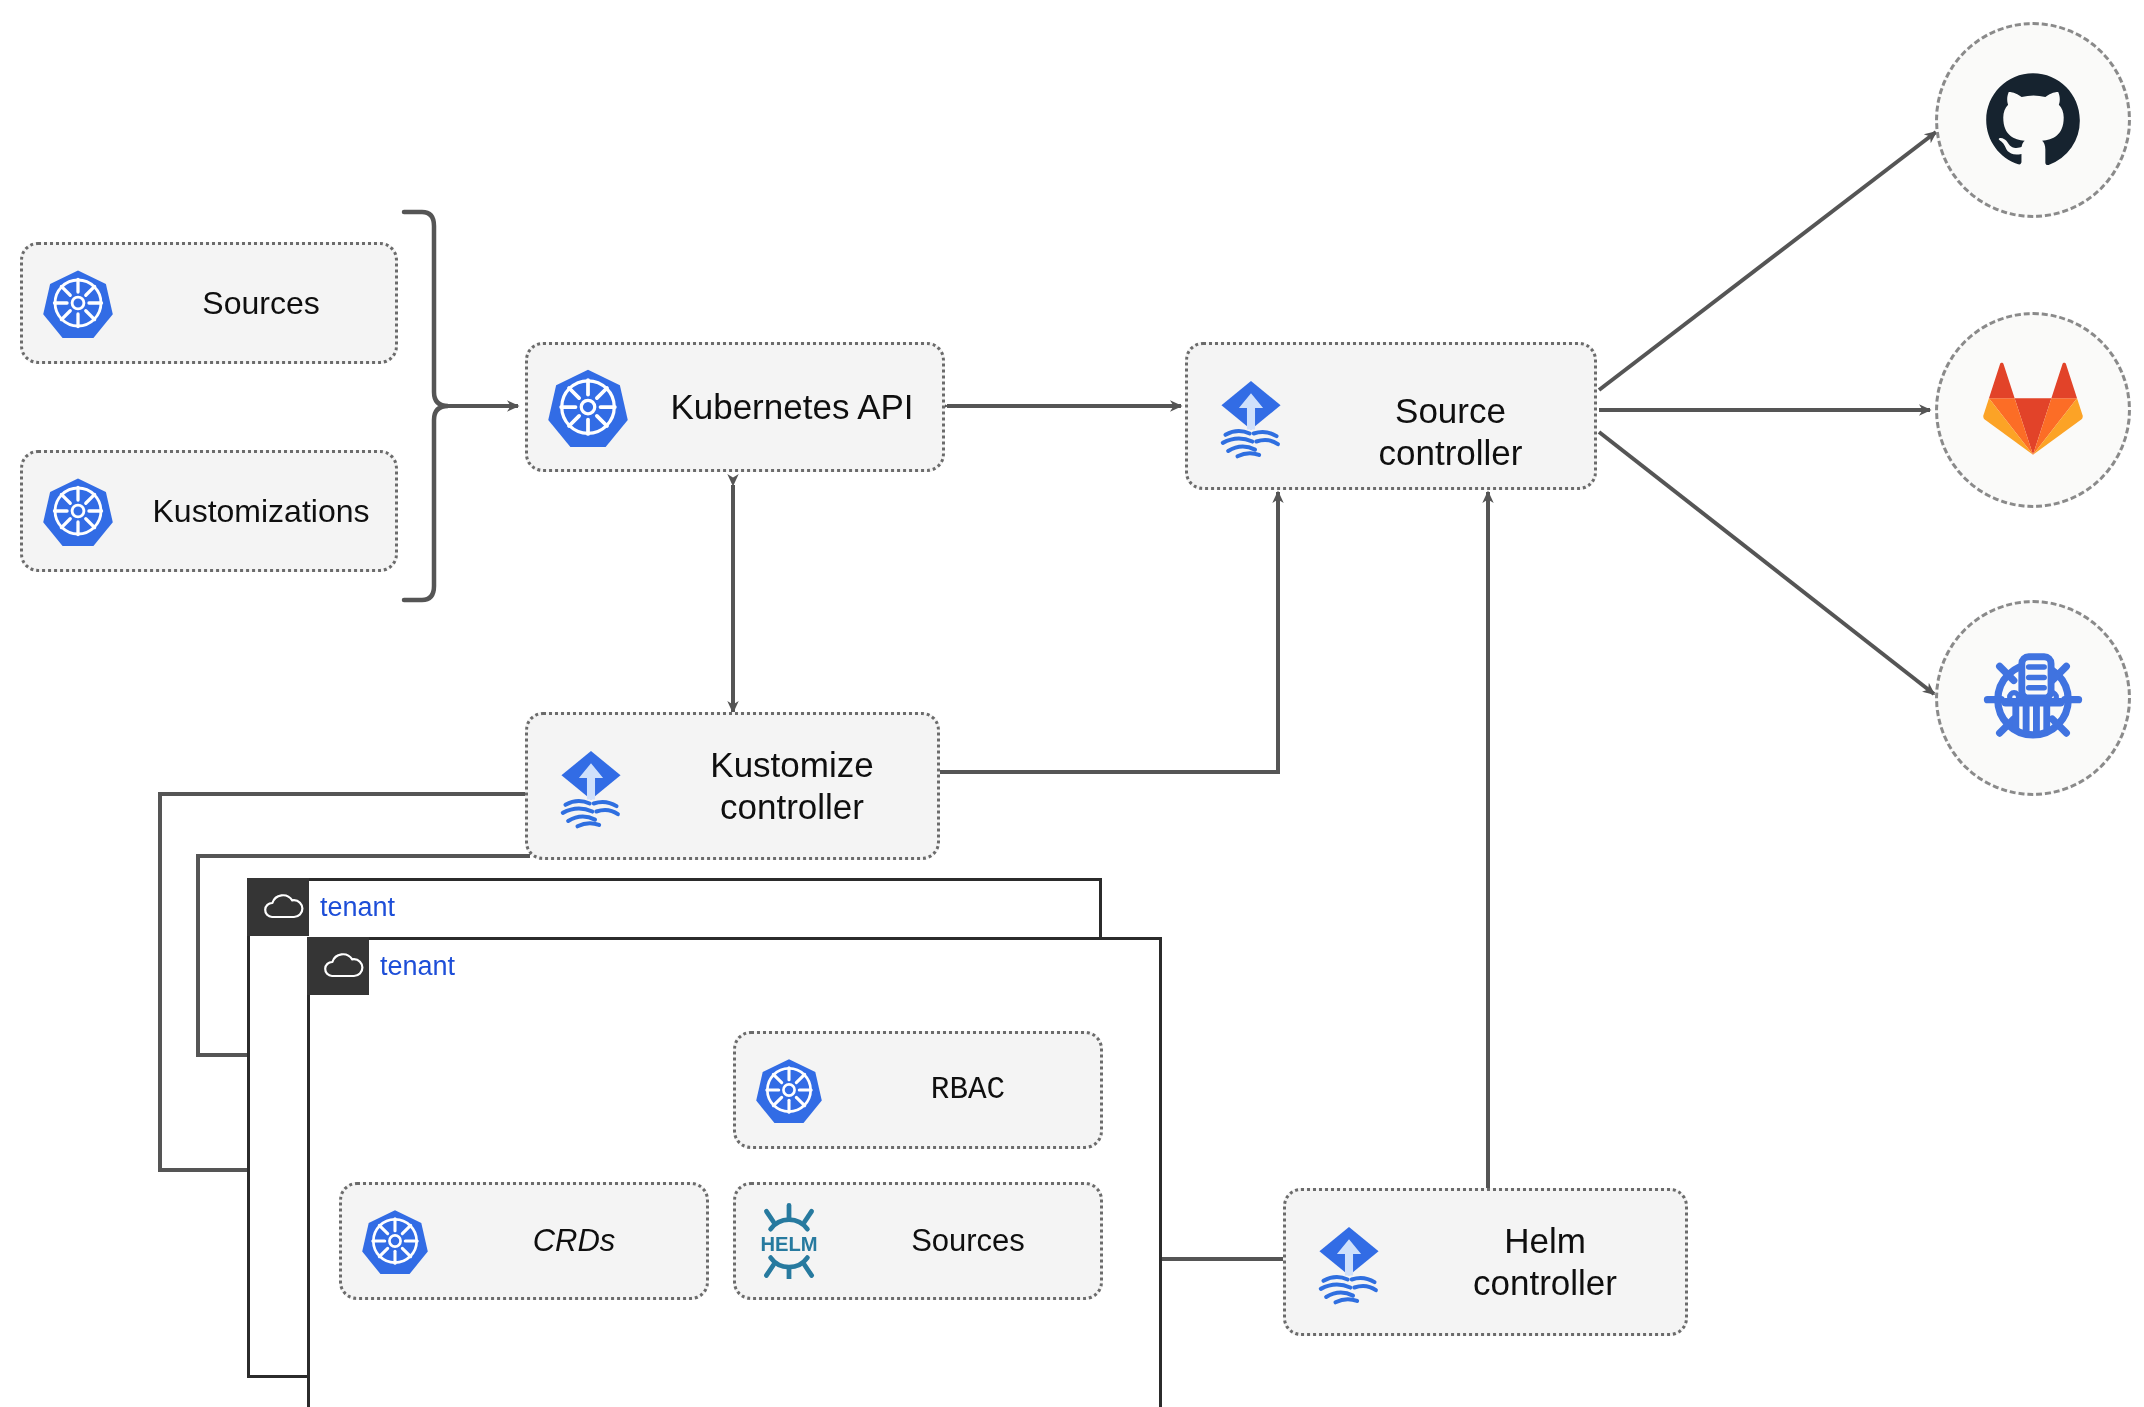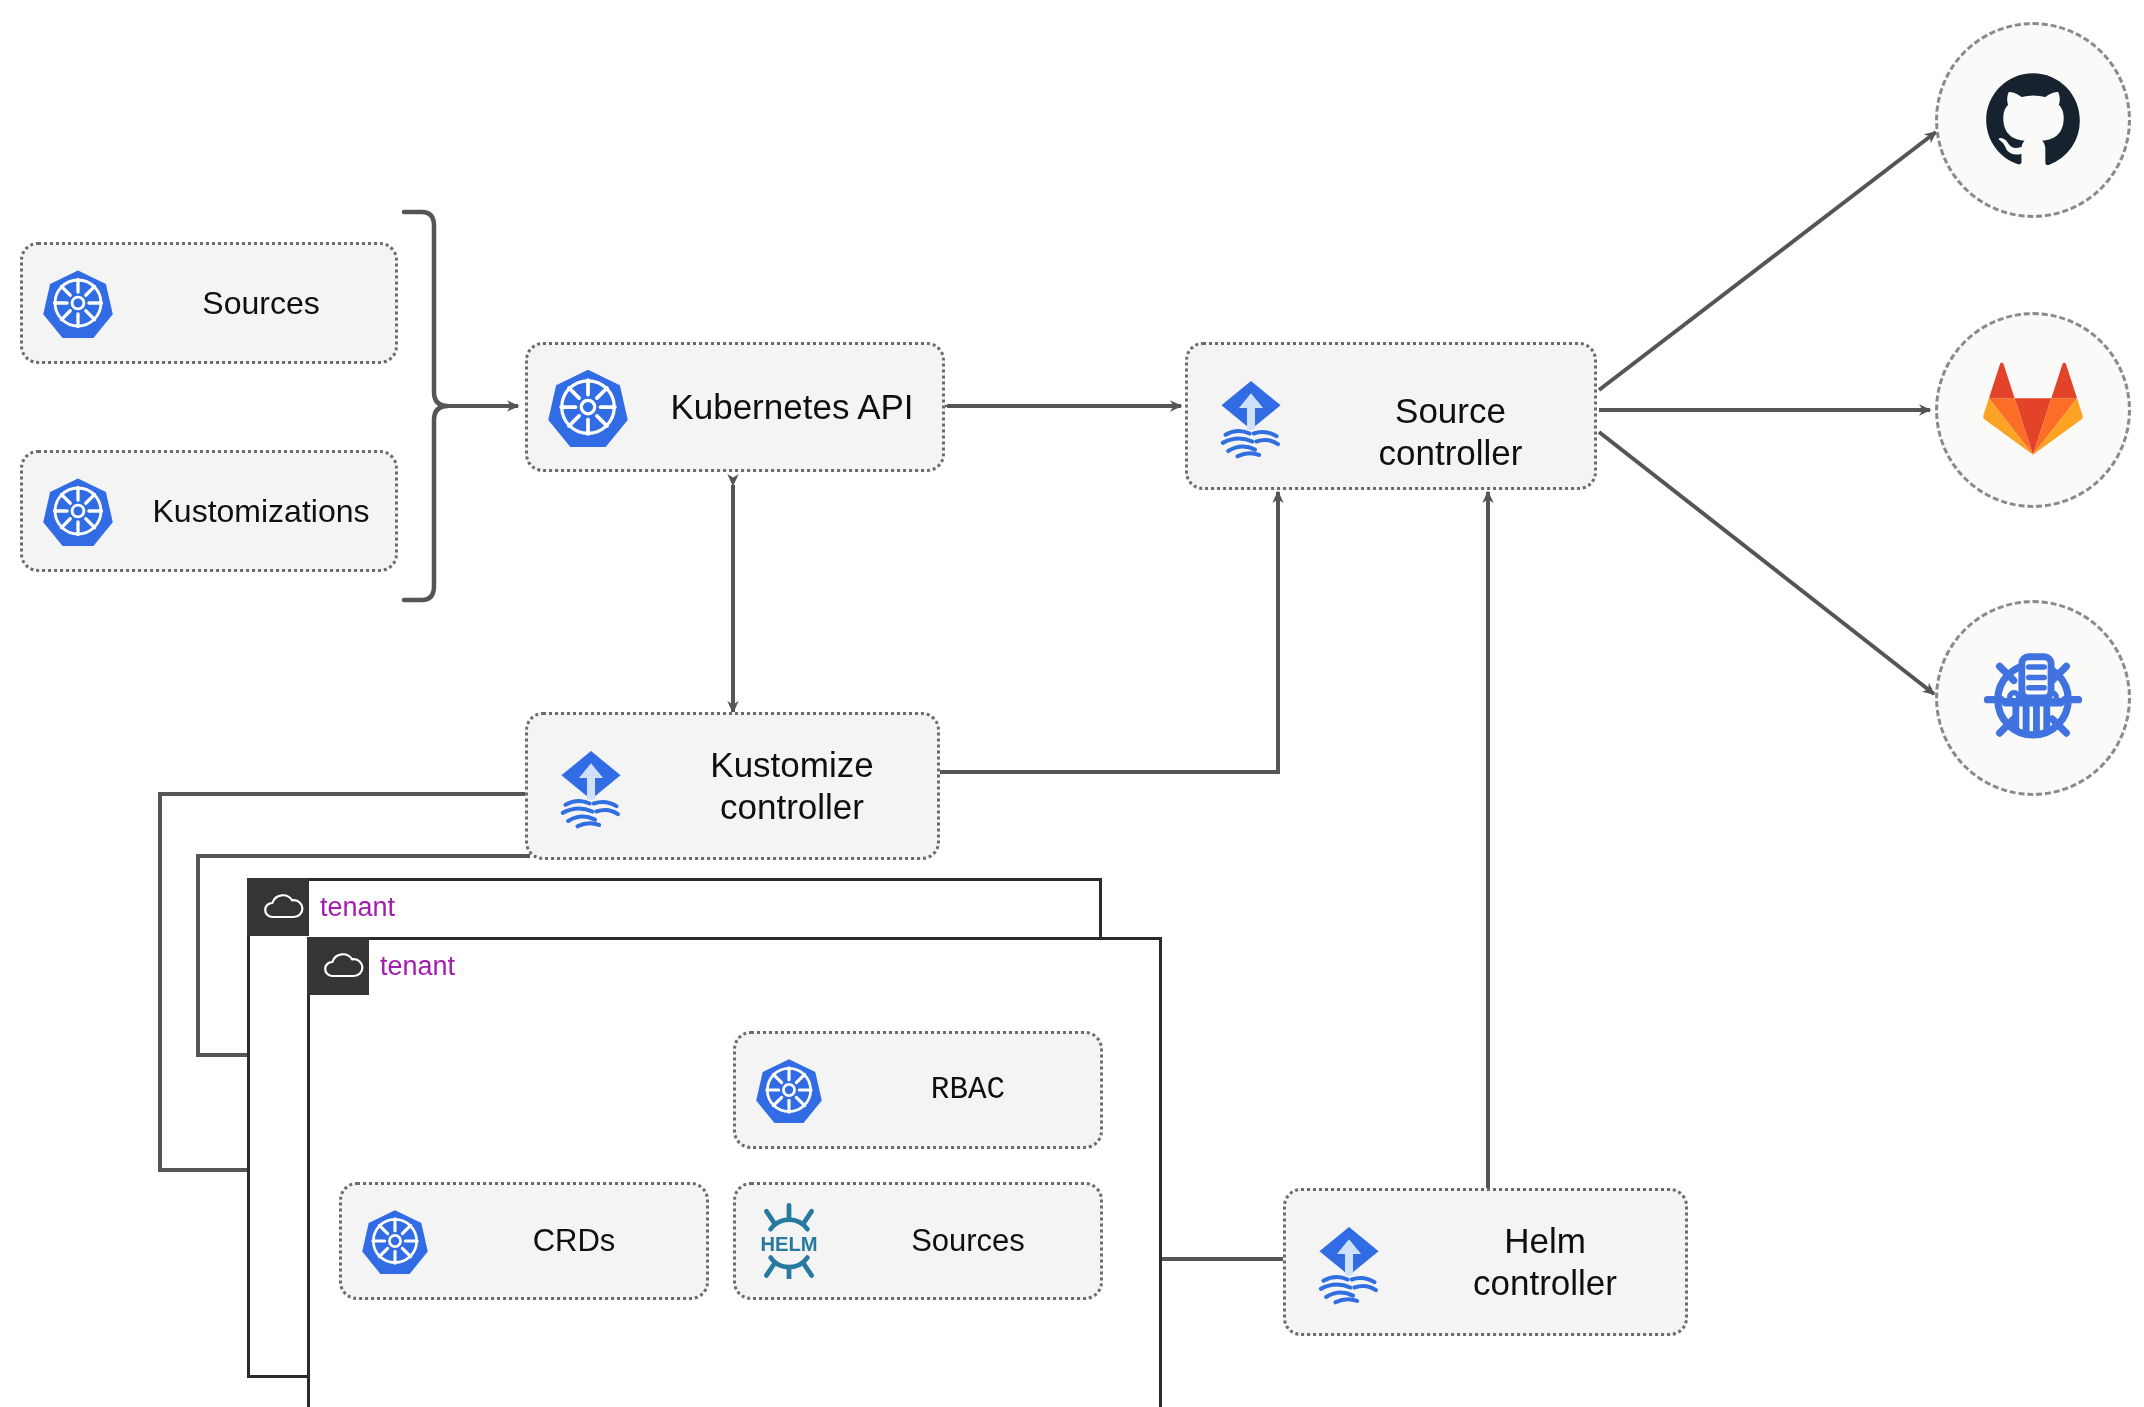--- a/index.html
+++ b/index.html
@@ -65,21 +65,21 @@
     display: flex; align-items: center;
     padding: 0 0 0 14px;
     z-index: 6;
   }
   .tenant .tab .cloud { width: 44px; height: 30px; }
   .tenant .tablabel {
     position: absolute;
     top: -3px;
     height: 58px;
     display: flex; align-items: center;
-    color: #a21caf;
+    color: #1d4ed8;
     font-size: 27px;
     z-index: 6;
   }
 </style>
 </head>
 <body>
 
 <div id="canvas">
 
   <svg class="layer" viewBox="0 0 2144 1407" xmlns="http://www.w3.org/2000/svg">
@@ -345,21 +345,21 @@
             <path d="M42 32 L53.5 32" stroke-width="3"></path>
           <path d="M16.8 16.8 L24.9 24.9" stroke-width="3"></path>
             <path d="M39.1 39.1 L47.2 47.2" stroke-width="3"></path>
           <path d="M47.2 16.8 L39.1 24.9" stroke-width="3"></path>
             <path d="M24.9 39.1 L16.8 47.2" stroke-width="3"></path>
         </g>
         <circle cx="32" cy="32" r="21" fill="none" stroke="#ffffff" stroke-width="2.6"></circle>
         <circle cx="32" cy="32" r="5.4" fill="#326CE5" stroke="#ffffff" stroke-width="2.6"></circle>
       </svg>
     </div>
-    <div class="lbl" style="font-size:31px;">CRDs</div>
+    <div class="lbl" style="font-size:31px;font-style:italic;">CRDs</div>
   </div>
 
   <div class="node" style="left:733px; top:1182px; width:370px; height:118px; z-index:7;">
     <div class="ico" style="width:106px;">
       <svg width="76" height="76" viewBox="0 0 64 64">
         <g fill="none" stroke="#277A9F" stroke-width="4" stroke-linecap="round">
           <path d="M16.5 22 A19 19 0 0 1 47.5 22"></path>
           <path d="M16.5 46 A19 19 0 0 0 47.5 46"></path>
           <path d="M32 2 L32 13"></path>
           <path d="M32 55 L32 64"></path>

